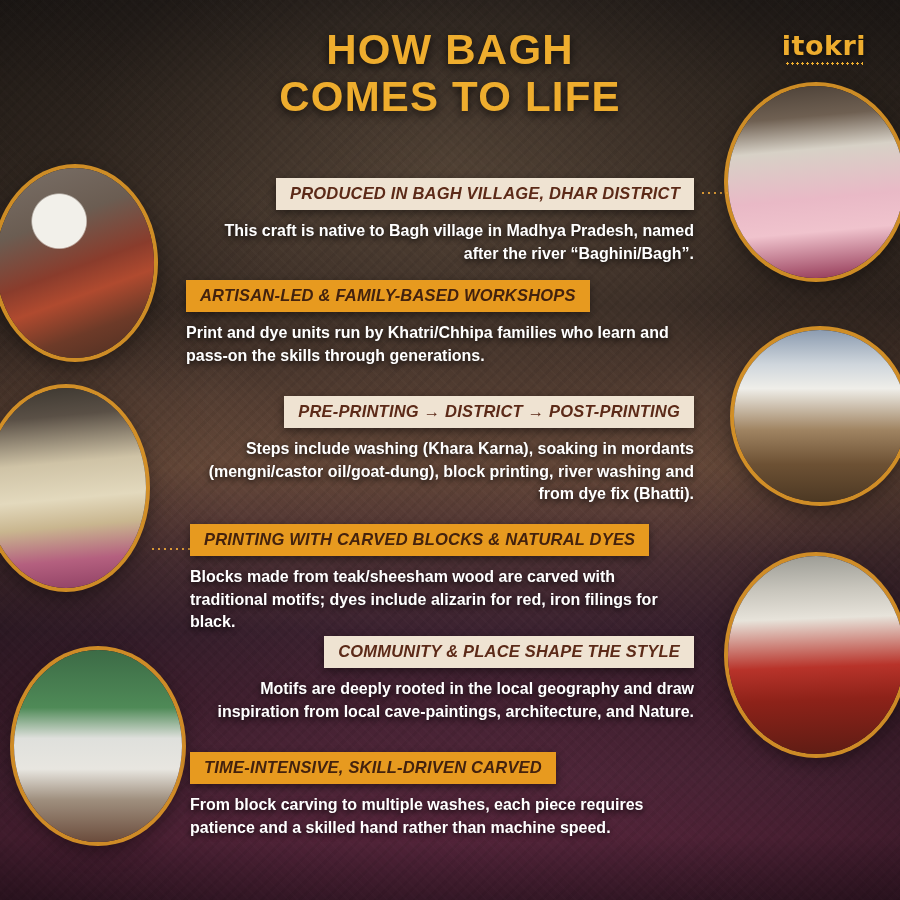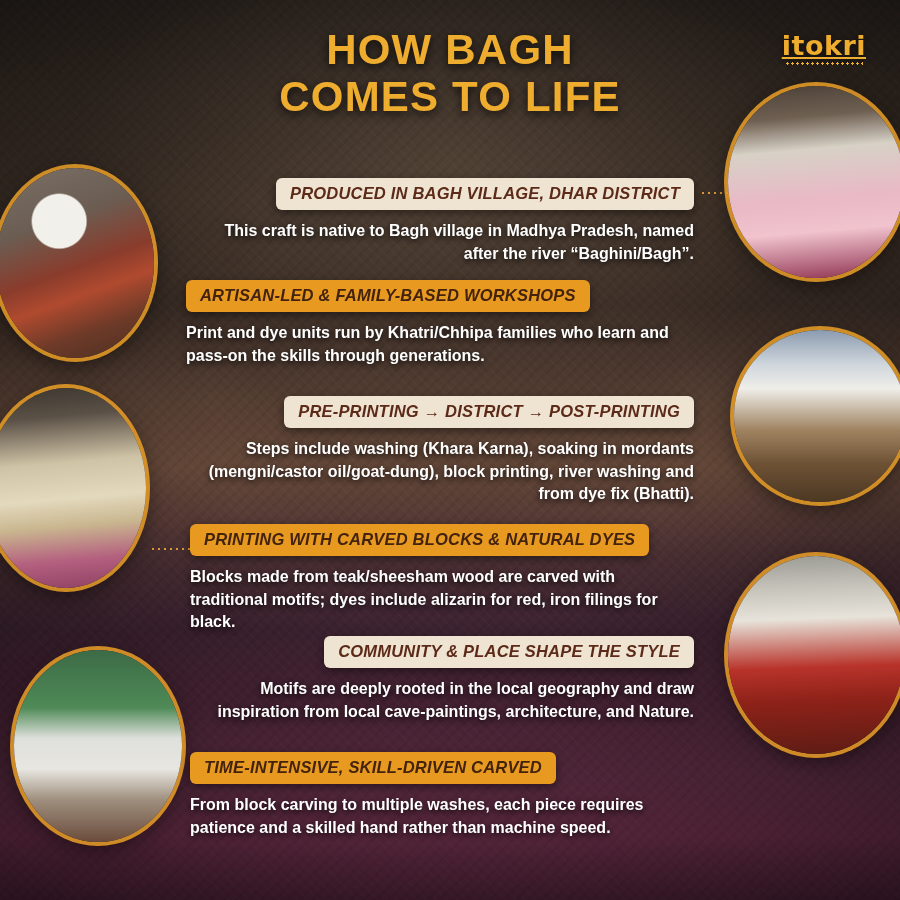--- a/index.html
+++ b/index.html
@@ -66,21 +66,20 @@
   .logo {
     position: absolute;
     top: 30px; right: 34px;
     z-index: 10;
     color: #eead2e;
     font-family: "DejaVu Sans", sans-serif;
     font-weight: 700;
     font-size: 27px;
     letter-spacing: 0.5px;
     text-shadow: 0 2px 6px rgba(0,0,0,0.6);
-    text-decoration: underline;
   }
   .logo .dotted { position: relative; }
   .logo .dotted::after {
     content: "";
     position: absolute;
     left: 3px; right: 3px; bottom: -4px;
     height: 3px;
     background-image: radial-gradient(circle, #eead2e 1px, rgba(0,0,0,0) 1.4px);
     background-size: 5px 3px;
     background-repeat: repeat-x;
@@ -116,21 +115,20 @@
   .block { position: absolute; z-index: 9; }
   .tag {
     display: inline-block;
     padding: 6px 14px 7px 14px;
     font-style: italic;
     font-weight: 800;
     font-size: 16.5px;
     letter-spacing: 0.2px;
     white-space: nowrap;
     box-shadow: 0 3px 10px rgba(0,0,0,0.45);
-    border-radius: 6px;
   }
   .tag.cream { background: #efe3d2; color: #5c2a18; }
   .tag.amber { background: #e79a1f; color: #43220e; font-style: italic; }
   .body {
     color: #ffffff;
     font-size: 16px;
     font-weight: 700;
     line-height: 1.42;
     text-shadow: 0 2px 6px rgba(0,0,0,0.85);
     margin-top: 10px;

